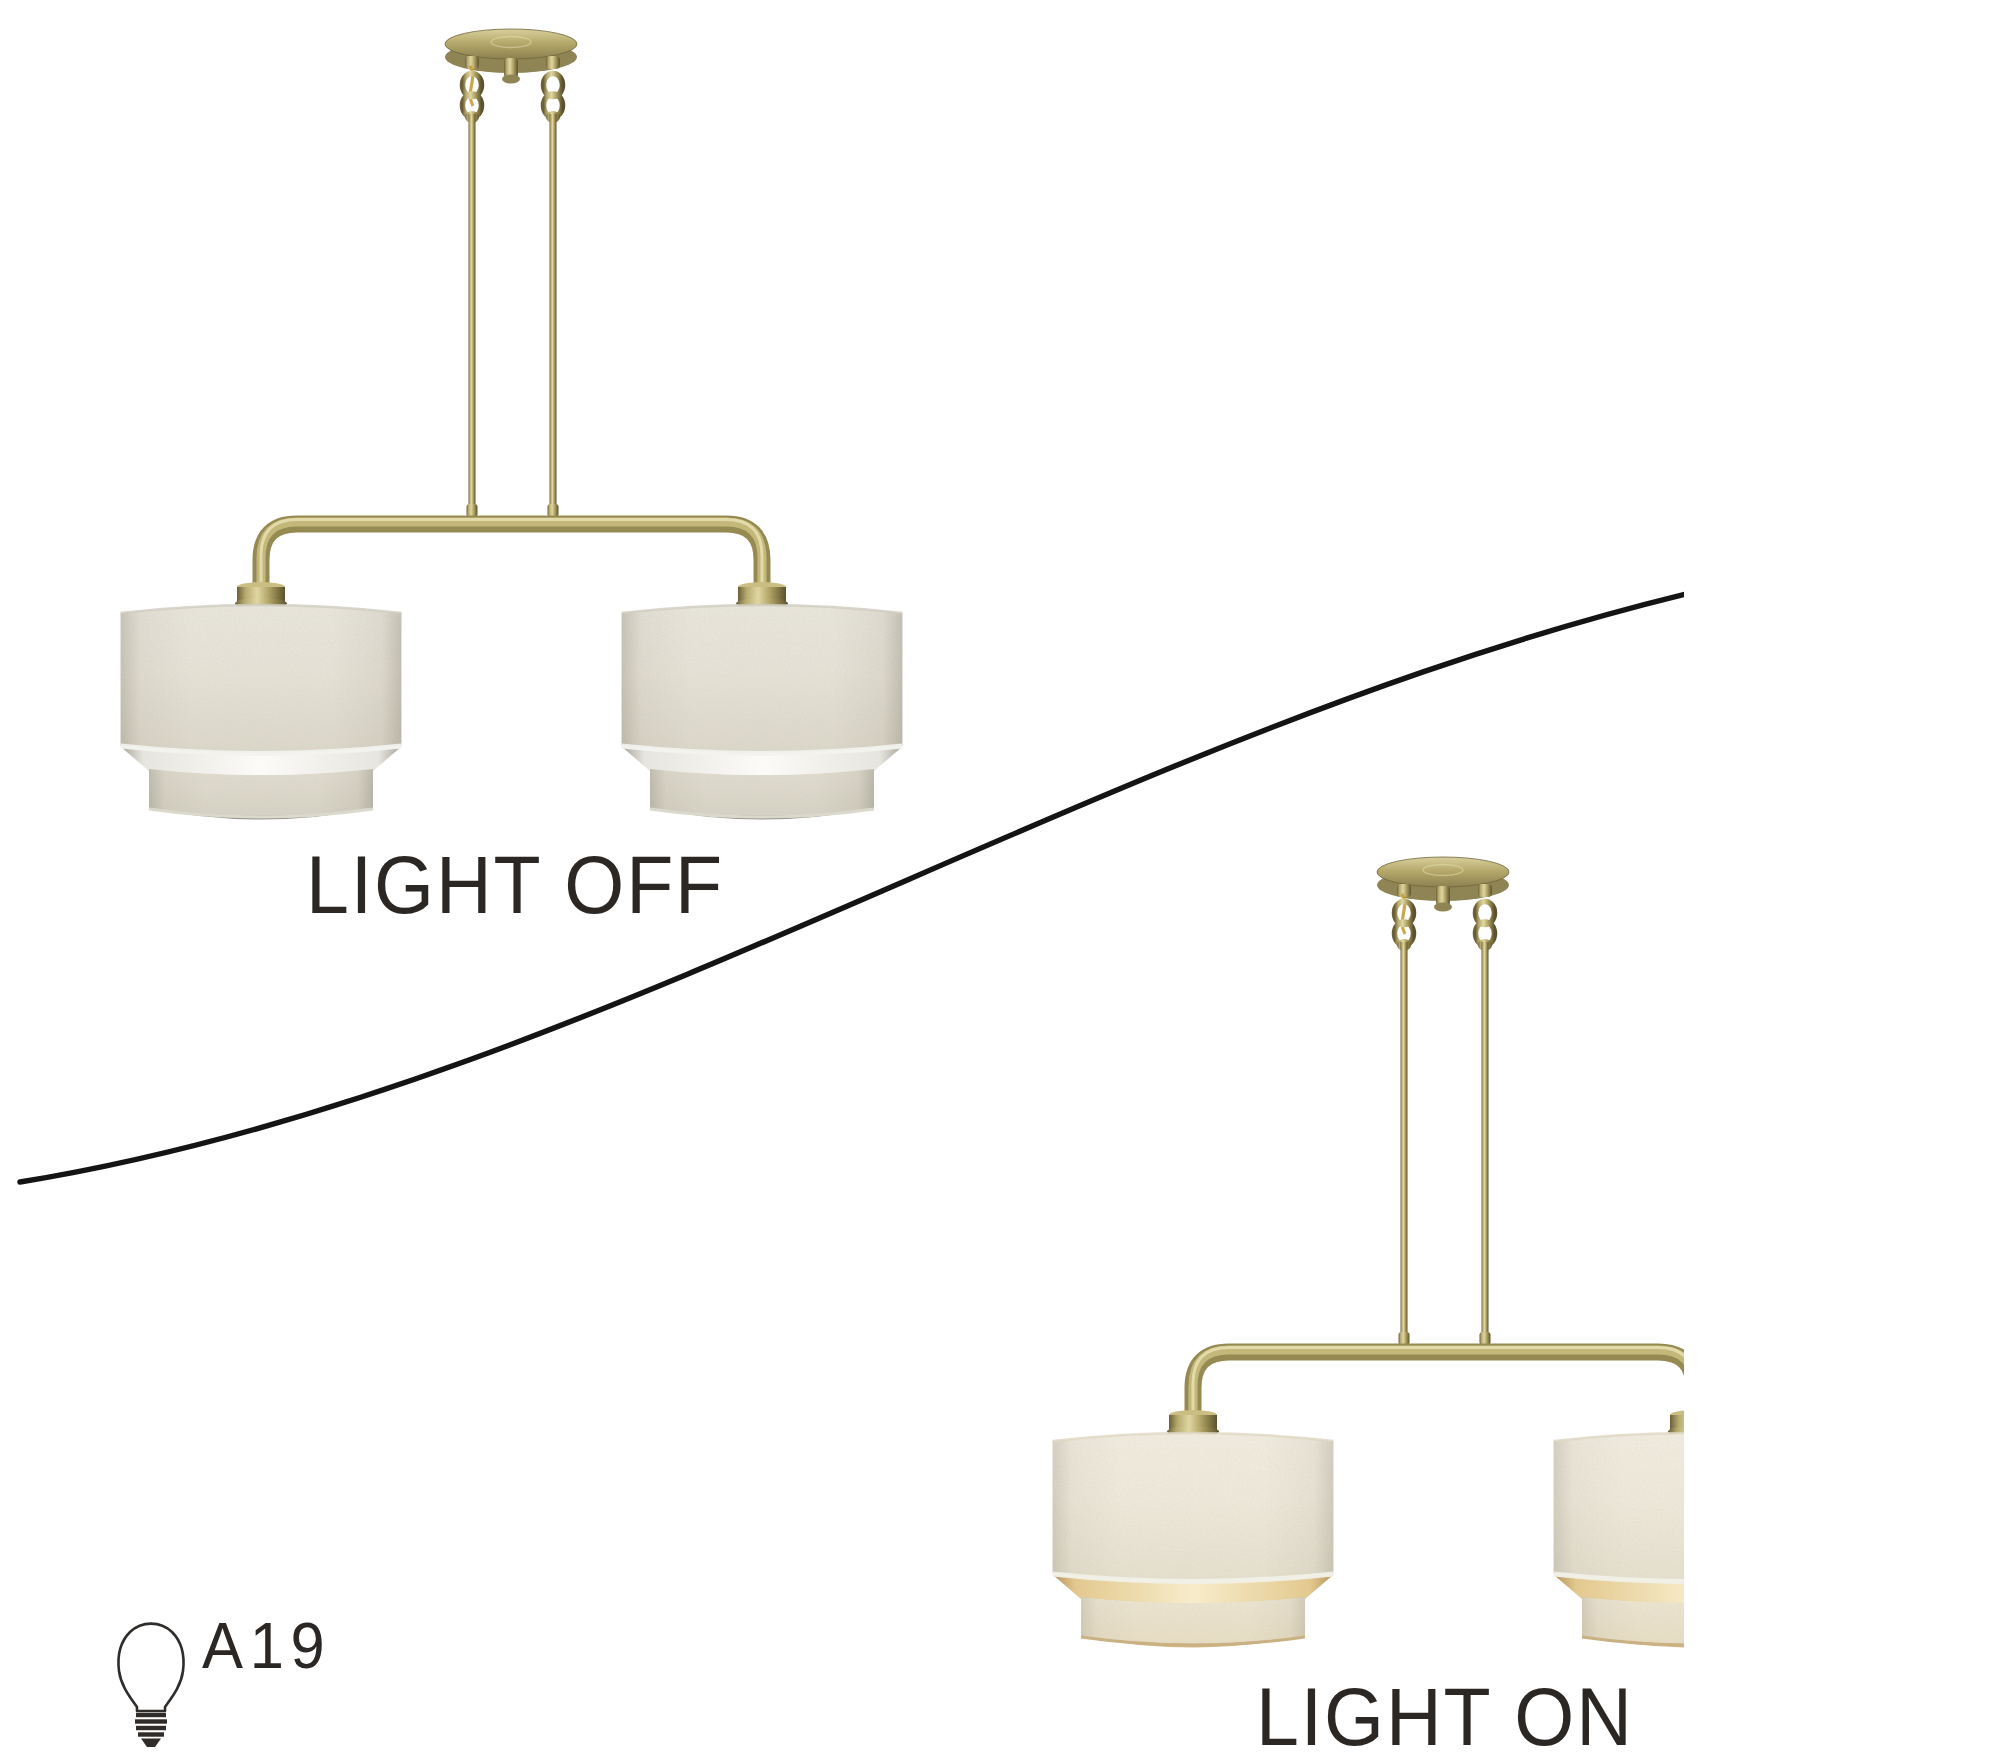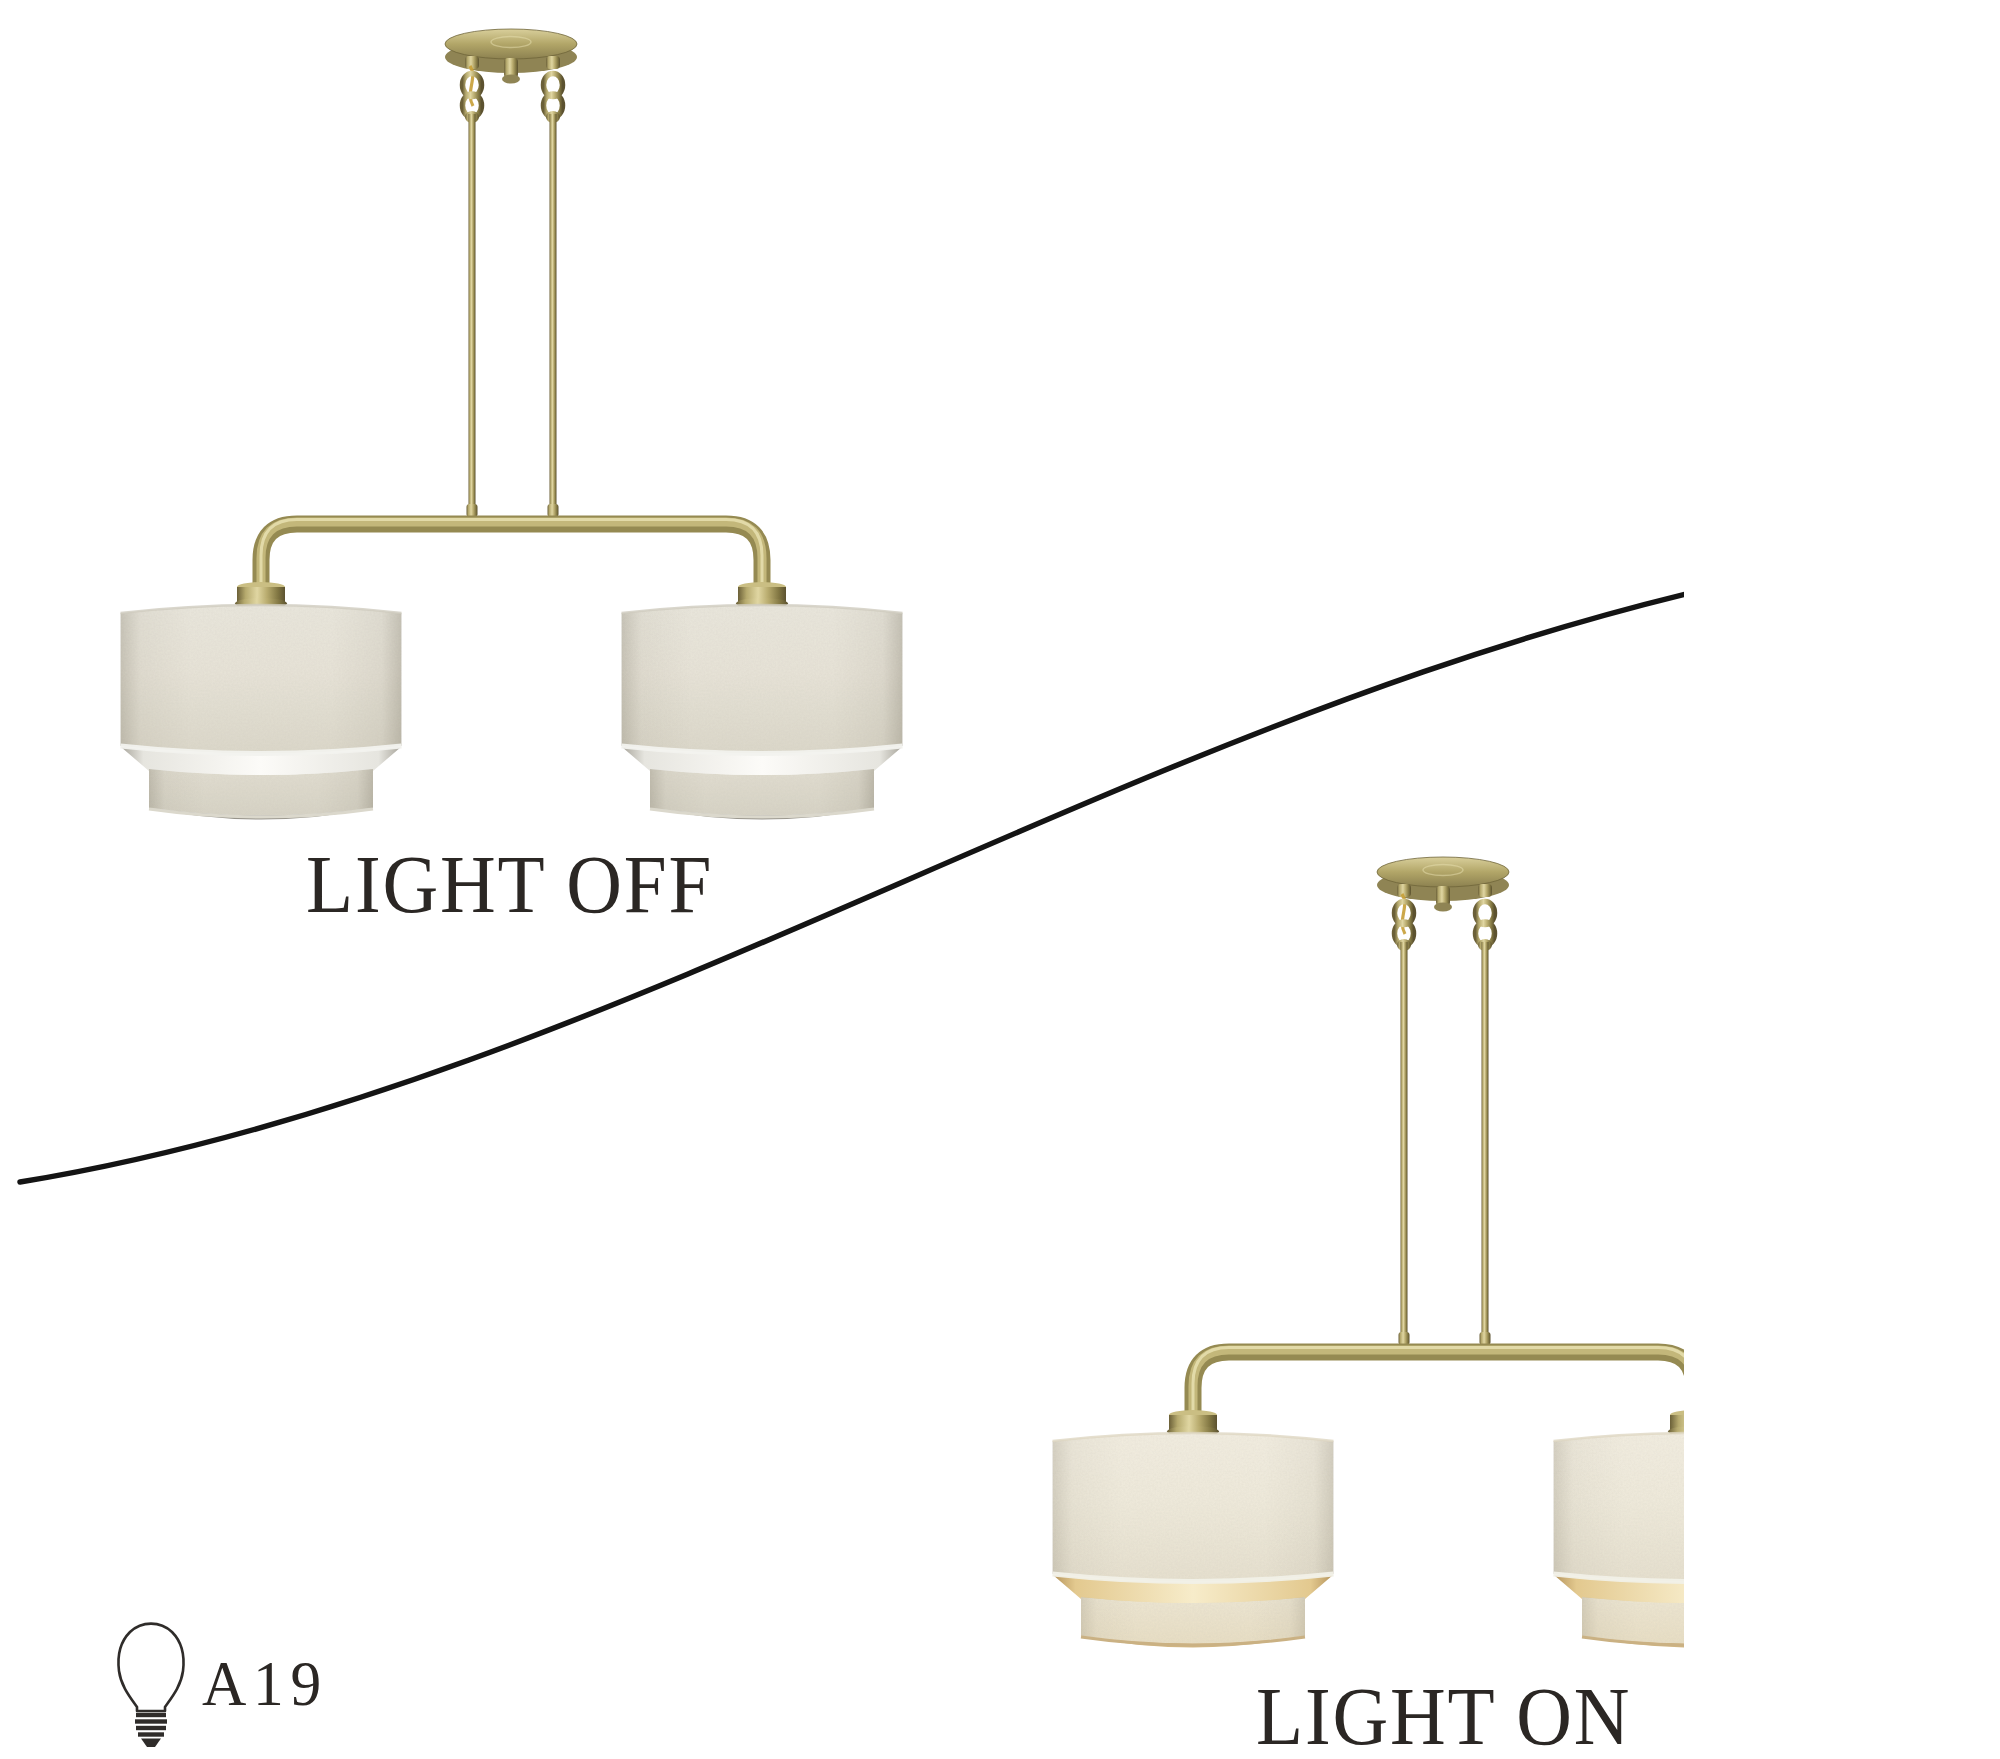--- a/index.html
+++ b/index.html
@@ -5,21 +5,21 @@
   html, body {
     margin: 0;
     padding: 0;
     background: #ffffff;
   }
   .canvas {
     position: relative;
     width: 1684px;
     height: 1759px;
     background: var(--background, #ffffff);
-    font-family: Liberation Serif, serif;
+    font-family: Liberation Sans, sans-serif;
     overflow: hidden;
   }
   .scene-svg {
     position: absolute;
     inset: 0;
     width: 2000px;
     height: 1759px;
   }
   .state-label {
     position: absolute;
@@ -40,21 +40,21 @@
     top: 1670px;
     font-size: 82px;
   }
   .bulb-note {
     position: absolute;
     left: 100px;
     top: 1614px;
     width: 320px;
     height: 140px;
     display: flex;
-    align-items: center;
+    align-items: flex-start;
   }
   .bulb-note .bulb-label {
     color: var(--text, #2b2724);
     font-size: 64px;
     font-weight: 300;
     letter-spacing: 7px;
     line-height: 1;
     margin-left: 6px;
     margin-bottom: 0px;
     transform: scaleX(0.96);

